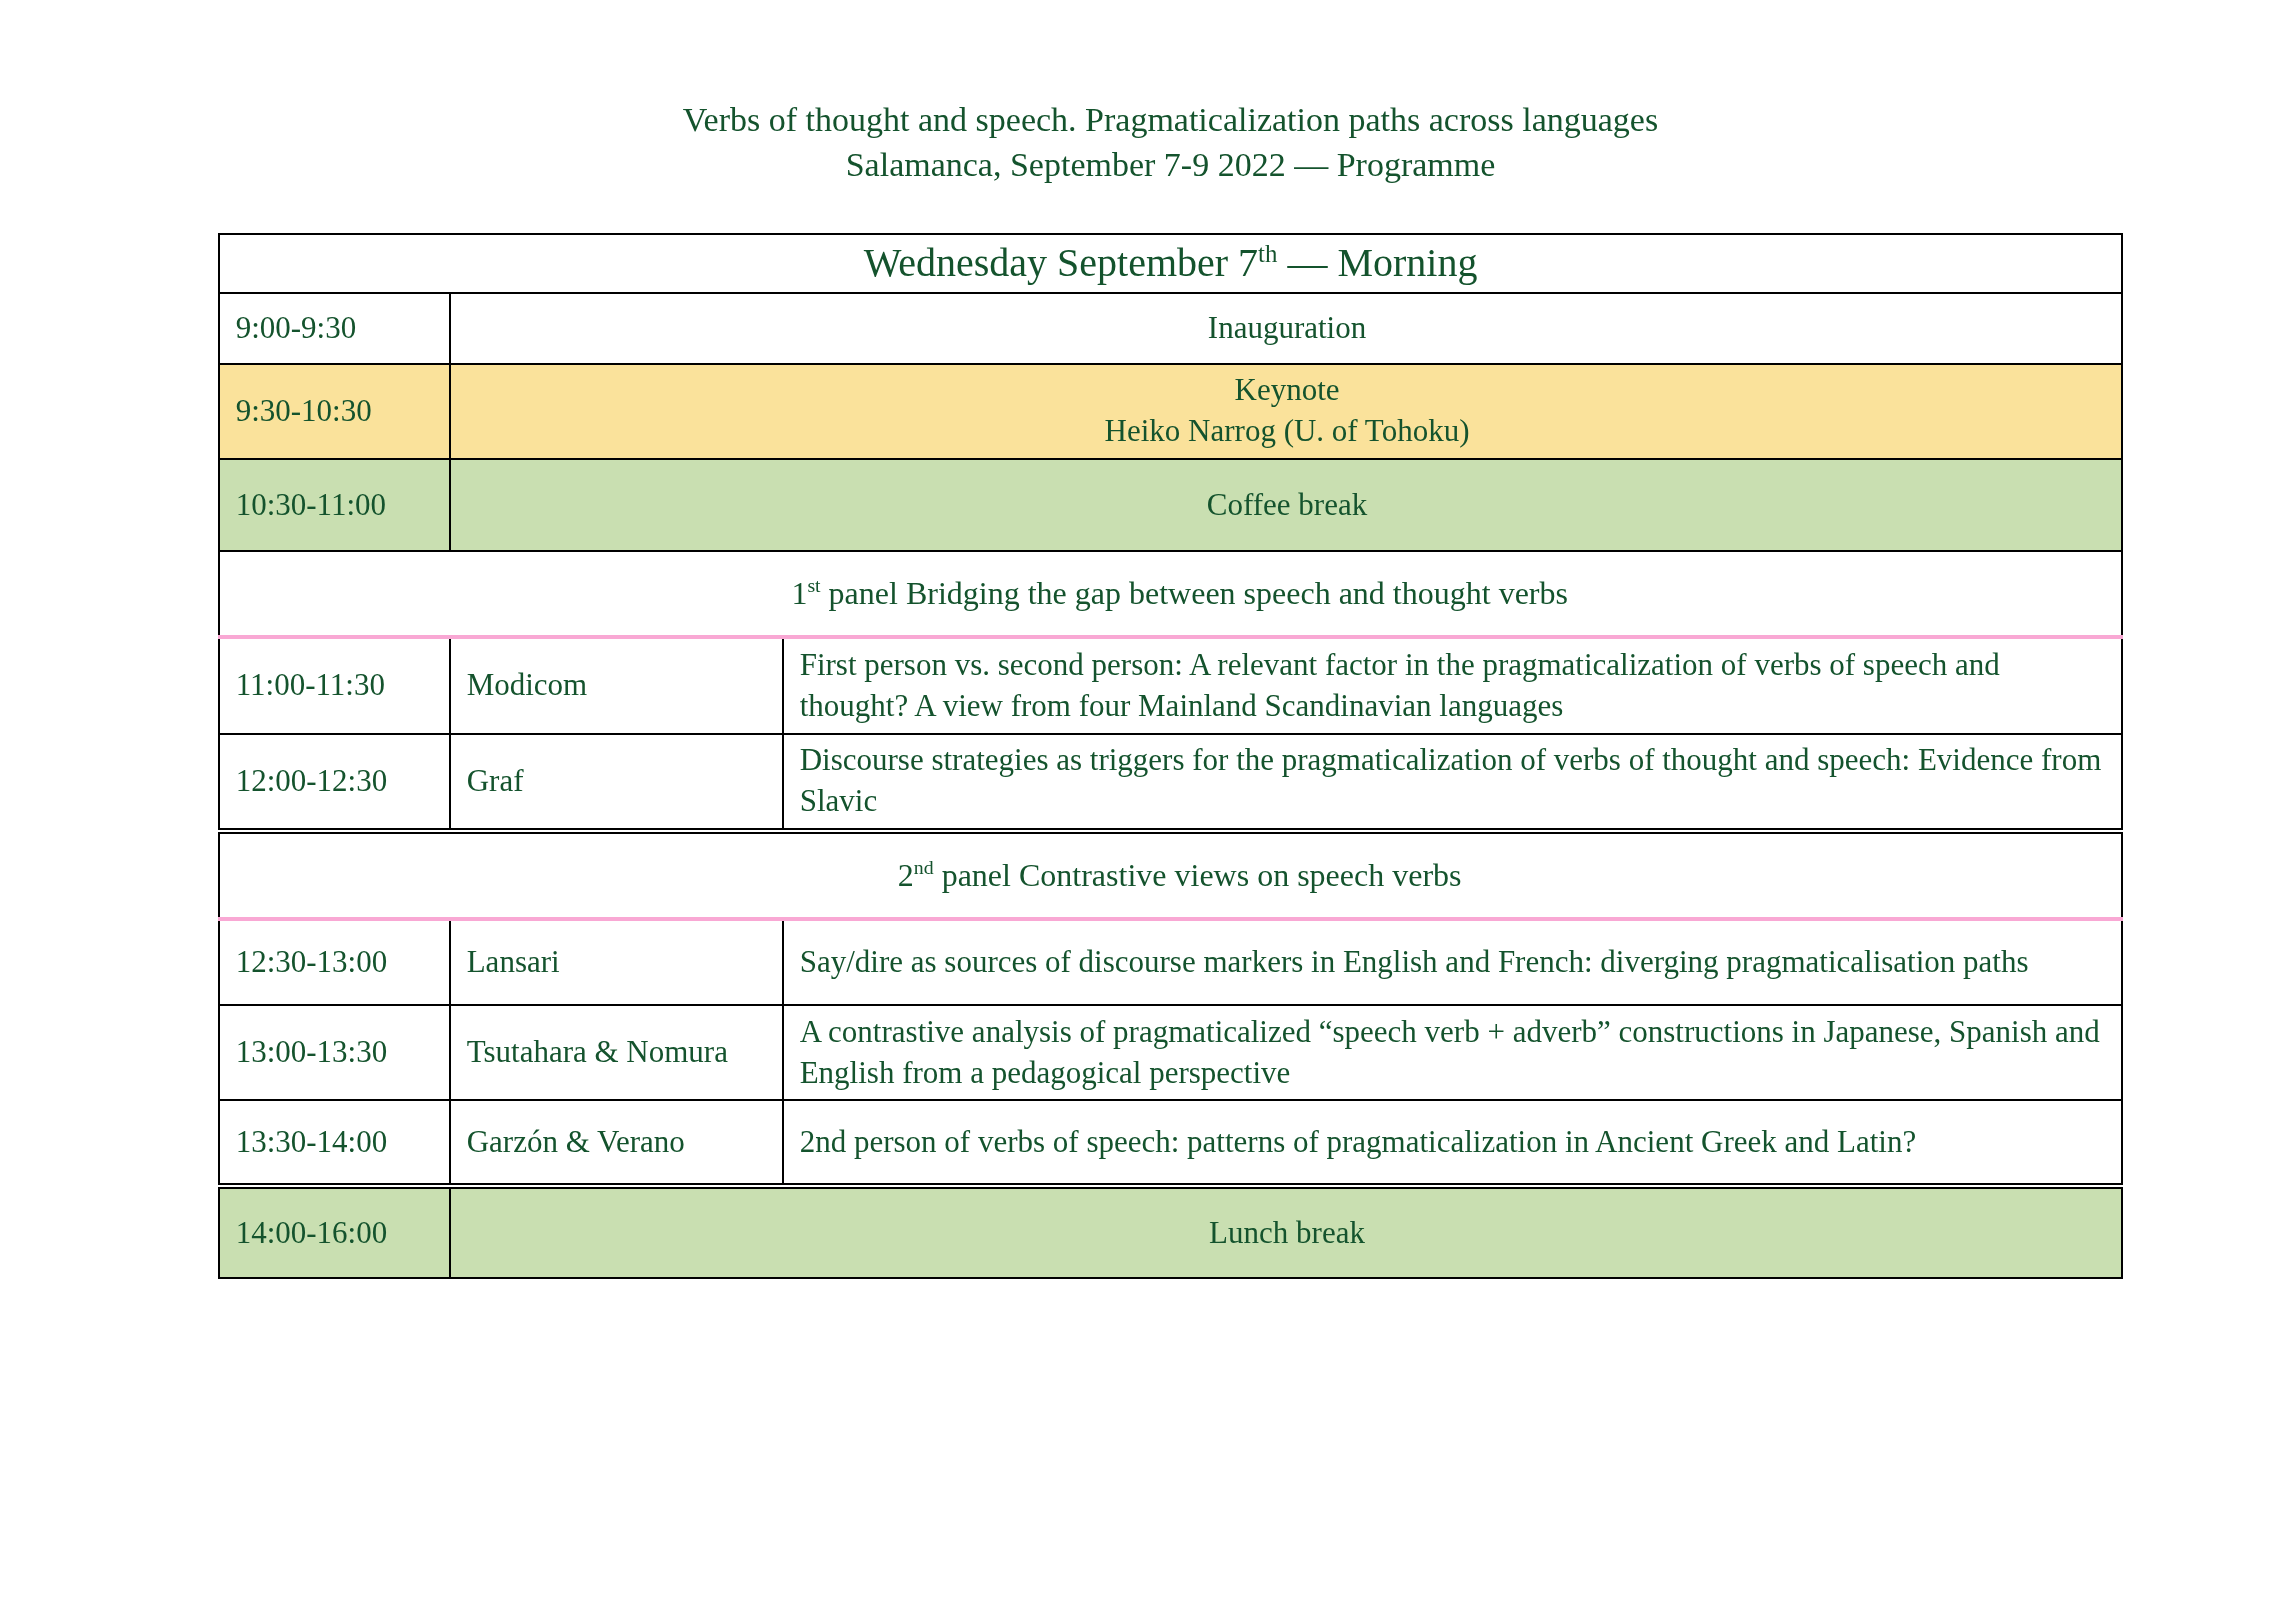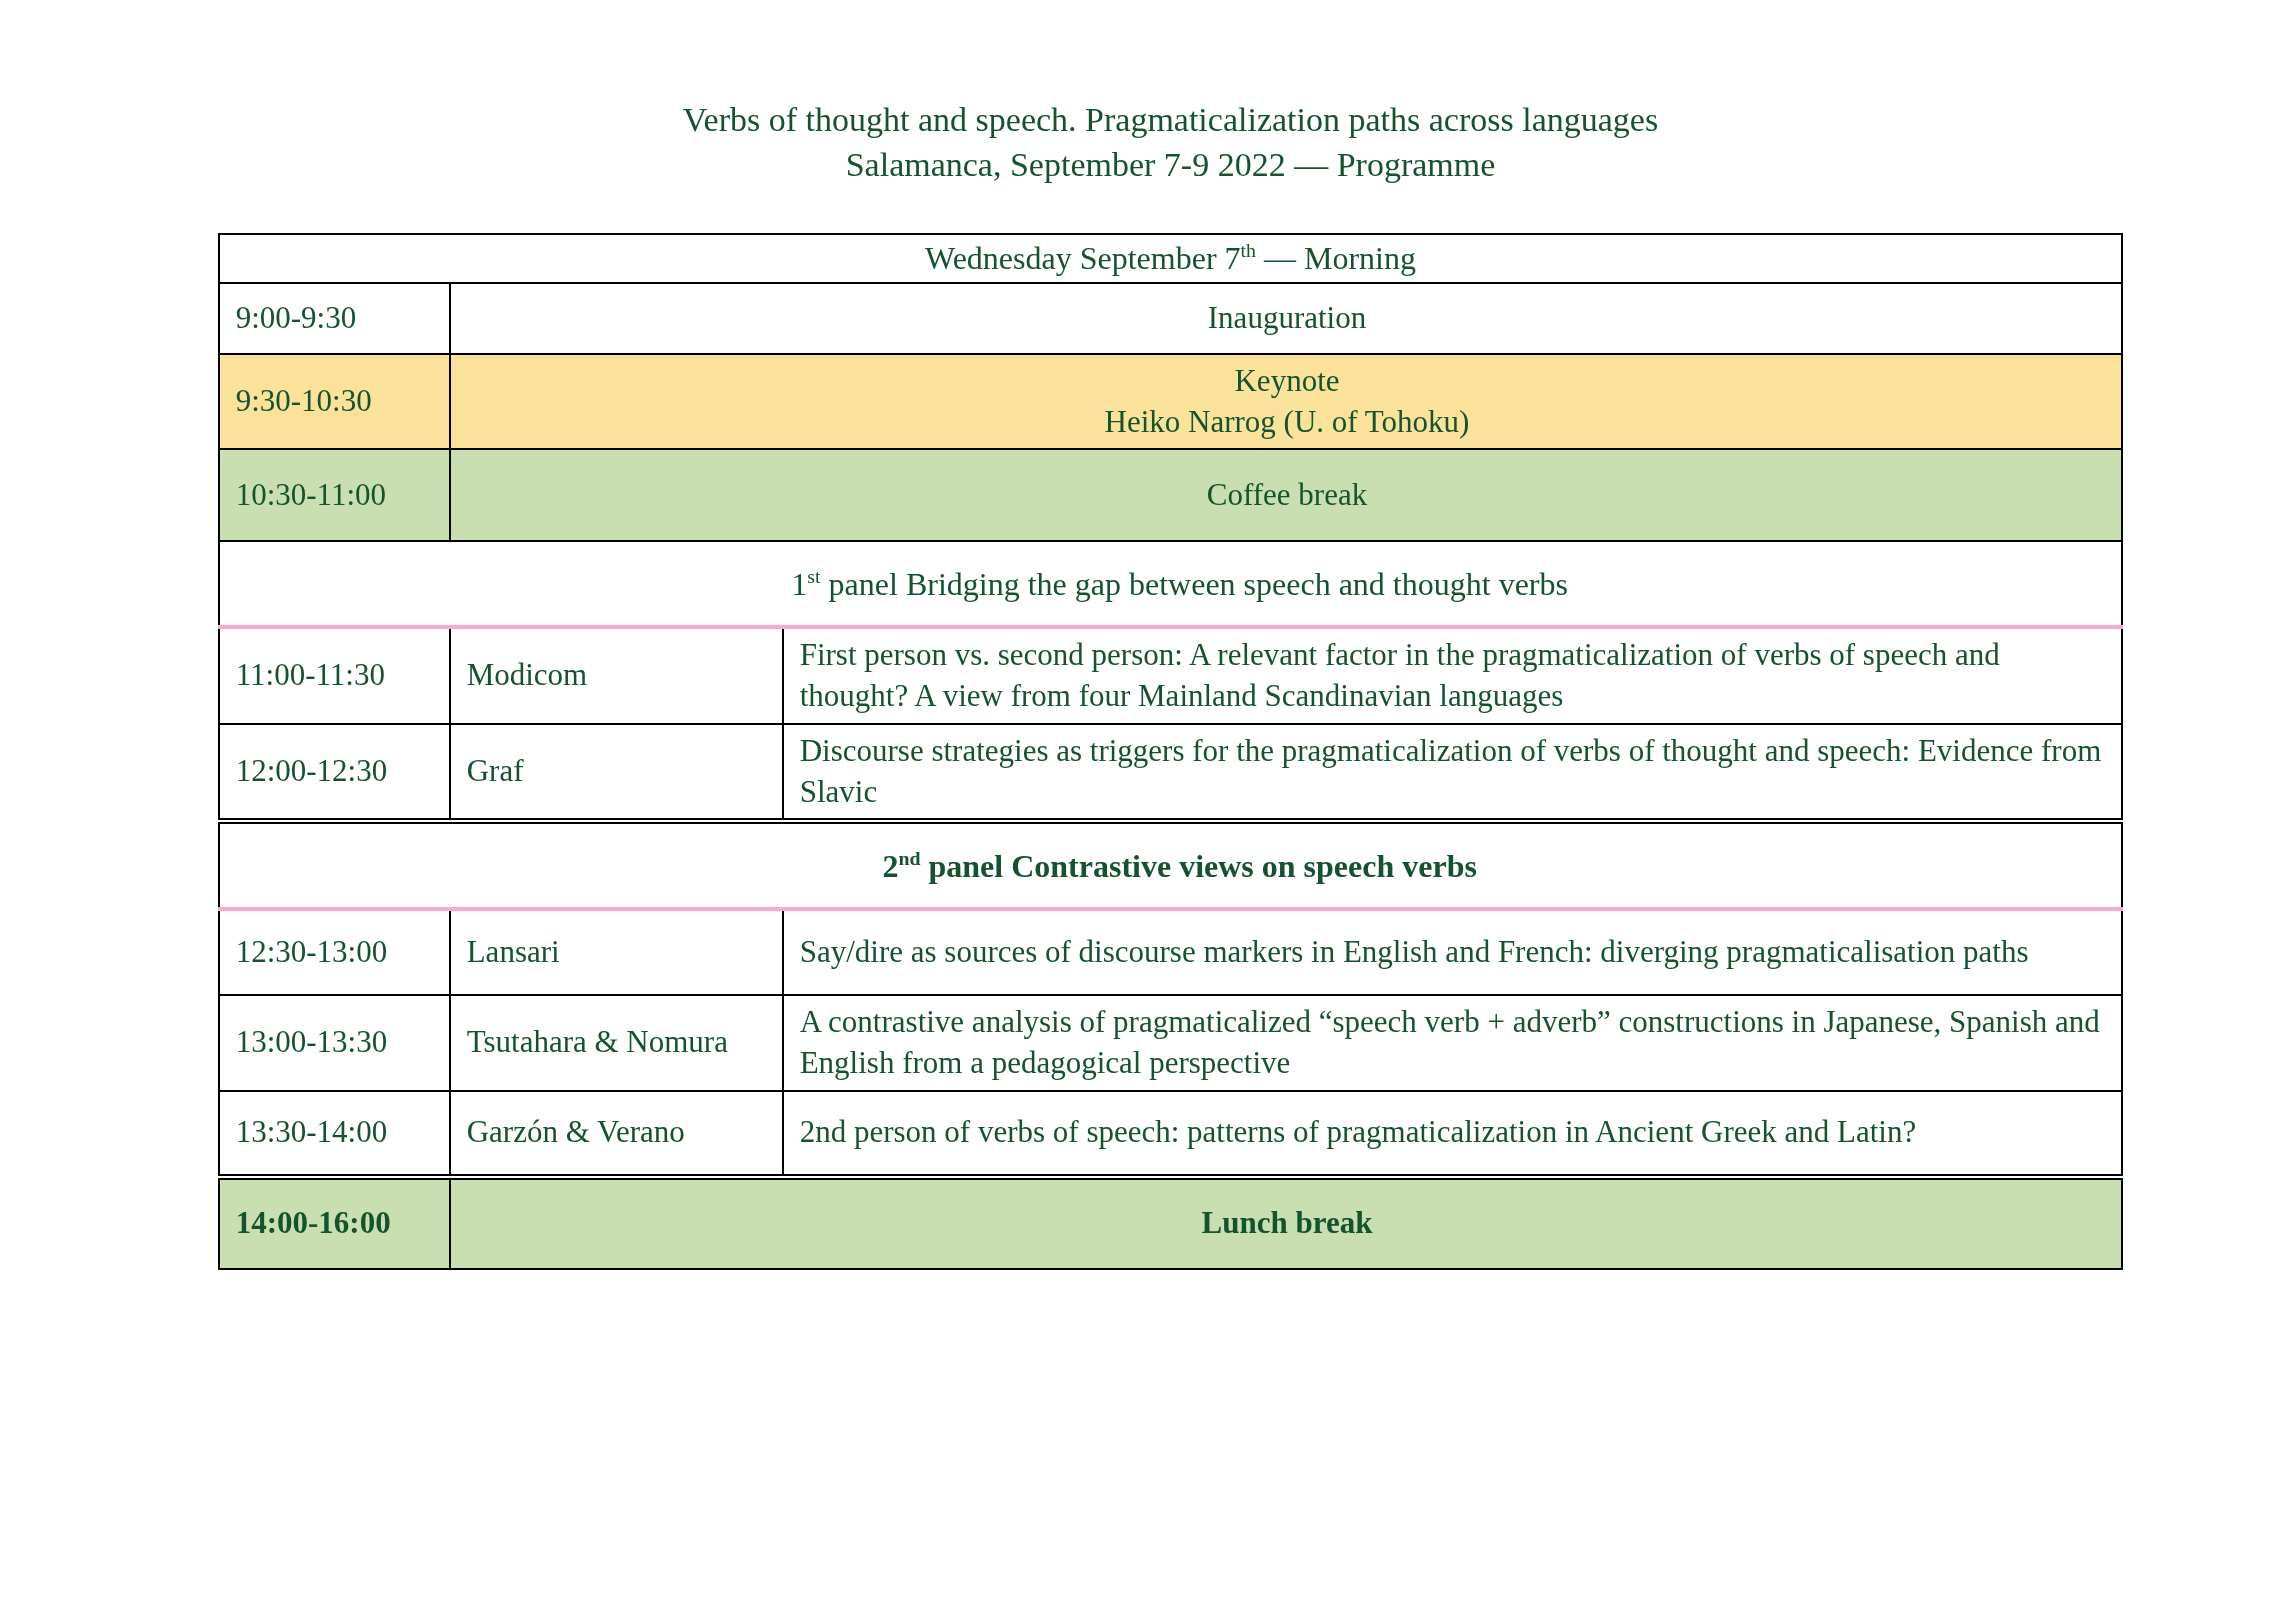--- a/index.html
+++ b/index.html
@@ -40,33 +40,33 @@
     vertical-align: middle;
     padding: 5.9px 13.7px 5.9px 15.7px;
     overflow: hidden;
   }
   td.inner { border-left: 2px solid #000000; }
   td.center { text-align: center; }
 
   tr.day-header td {
     text-align: center;
     height: 43px;
-    font-size: 32px;
+    font-size: 40px;
     padding: 2px 13.7px;
   }
   tr.panel-row td {
     text-align: center;
     height: 71px;
     font-size: 32px;
     padding-left: 32px;
   }
   tr { border-top: 2.9px solid #000000; }
   tr.first { border-top: none; }
   tr.thin-top { border-top: 4px solid #f9a8d4; }
-  tr.double-top { border-top: 6.9px double #000000; font-weight: bold; }
+  tr.double-top { border-top: 6.9px double #000000; }
 
   tr.row-session   { height: 71px; }
   tr.row-keynote   { height: 90px; background: #FAE29B; }
   tr.row-coffee    { height: 92px; background: #C9DFB1; }
   tr.row-talk      { height: 86px; }
   tr.row-lunch     { height: 92px; background: #C9DFB1; }
 
   sup {
     font-size: 0.62em;
     vertical-align: super;

